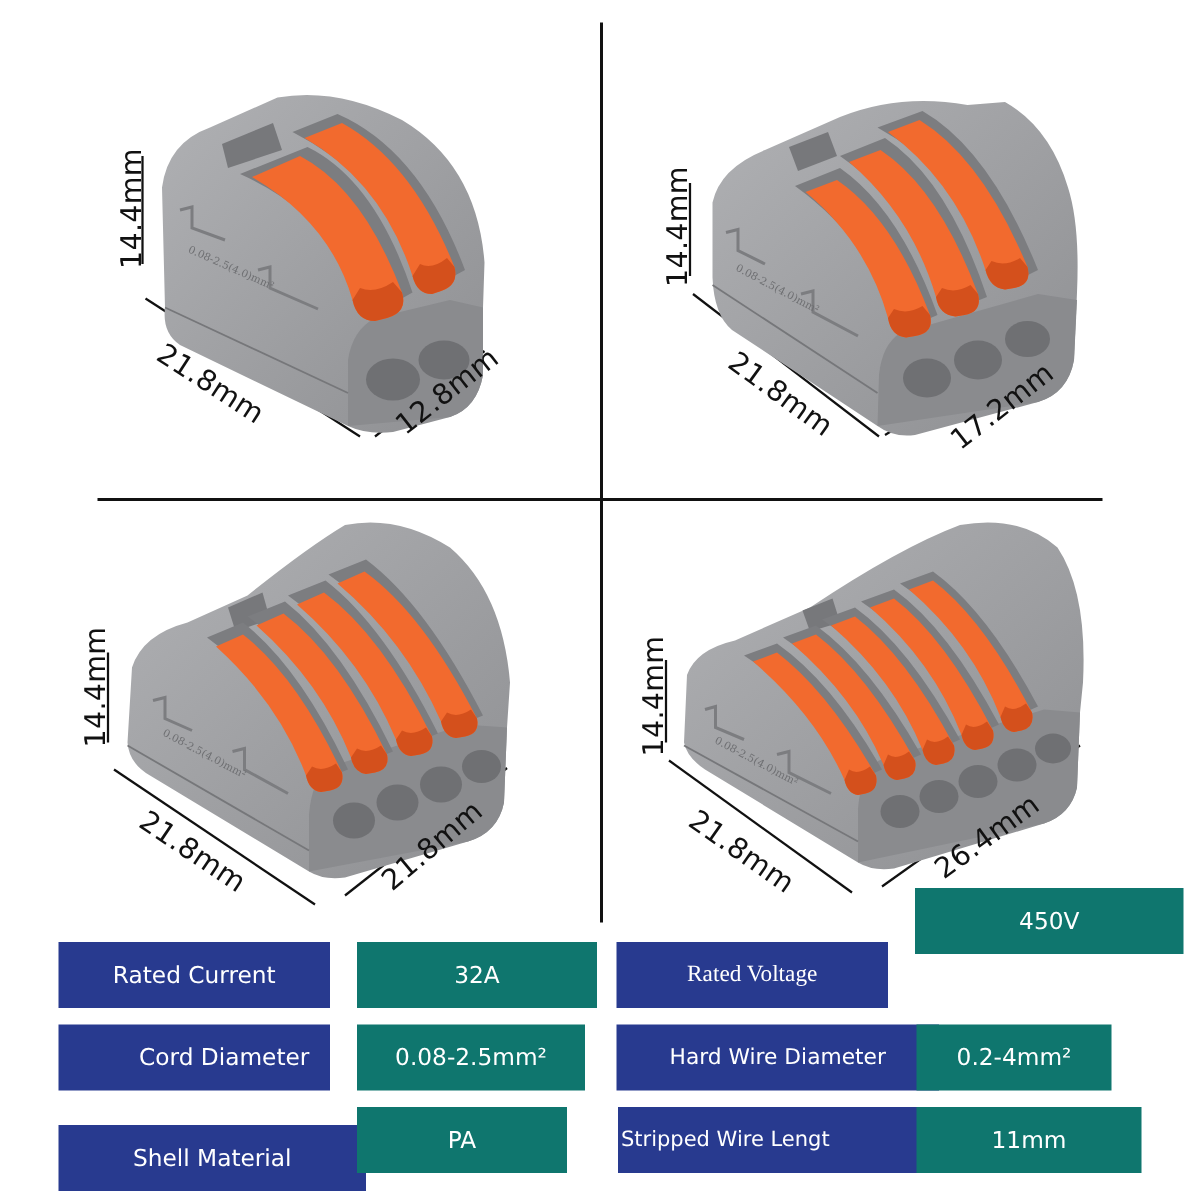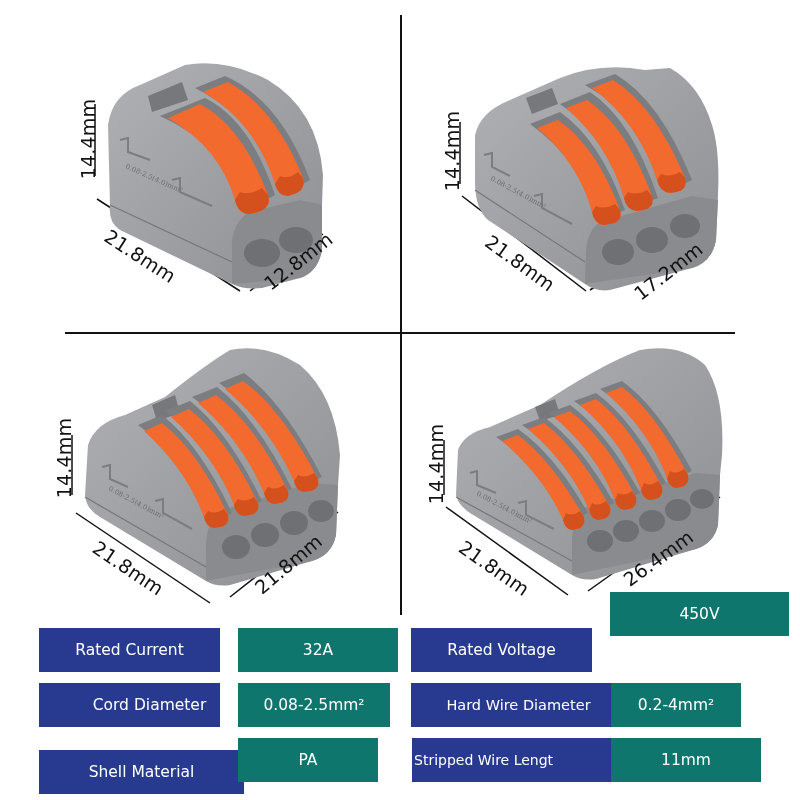--- a/index.html
+++ b/index.html
@@ -191,21 +191,21 @@
     <path d="M56 162 L172 226" stroke="#76777A" stroke-width="1.2" fill="none"></path>
   </svg>
   <div class="dim-label" style="left:-4px;top:118px;transform:rotate(-90deg);">14.4mm</div>
   <div class="dim-label" style="left:54px;top:222px;transform:rotate(35deg);">21.8mm</div>
   <div class="dim-label" style="left:218px;top:212px;transform:rotate(-36deg);">26.4mm</div>
 </div>
 
 <div class="spec-table">
   <div class="cell label" style="left:39px;top:628px;width:181px;">Rated Current</div>
   <div class="cell value" style="left:238px;top:628px;width:160px;">32A</div>
-  <div class="cell label" style="left:411px;top:628px;width:181px;">Rated Voltage</div>
+  <div class="cell label" style="left:411px;top:628px;width:181px;font-family:Liberation Serif, serif;">Rated Voltage</div>
   <div class="cell value" style="left:610px;top:592px;width:179px;">450V</div>
 
   <div class="cell label" style="left:39px;top:683px;width:181px;padding-left:40px;">Cord Diameter</div>
   <div class="cell value" style="left:238px;top:683px;width:152px;">0.08-2.5mm²</div>
   <div class="cell label" style="left:411px;top:683px;width:215px;font-size:14.5px;">Hard Wire Diameter</div>
   <div class="cell value" style="left:611px;top:683px;width:130px;">0.2-4mm²</div>
 
   <div class="cell label" style="left:39px;top:738px;width:205px;margin-top:12px;">Shell Material</div>
   <div class="cell value" style="left:238px;top:738px;width:140px;">PA</div>
   <div class="cell label" style="left:412px;top:738px;width:200px;font-size:14px;justify-content:flex-start;padding-left:2px;">Stripped Wire Lengt</div>

